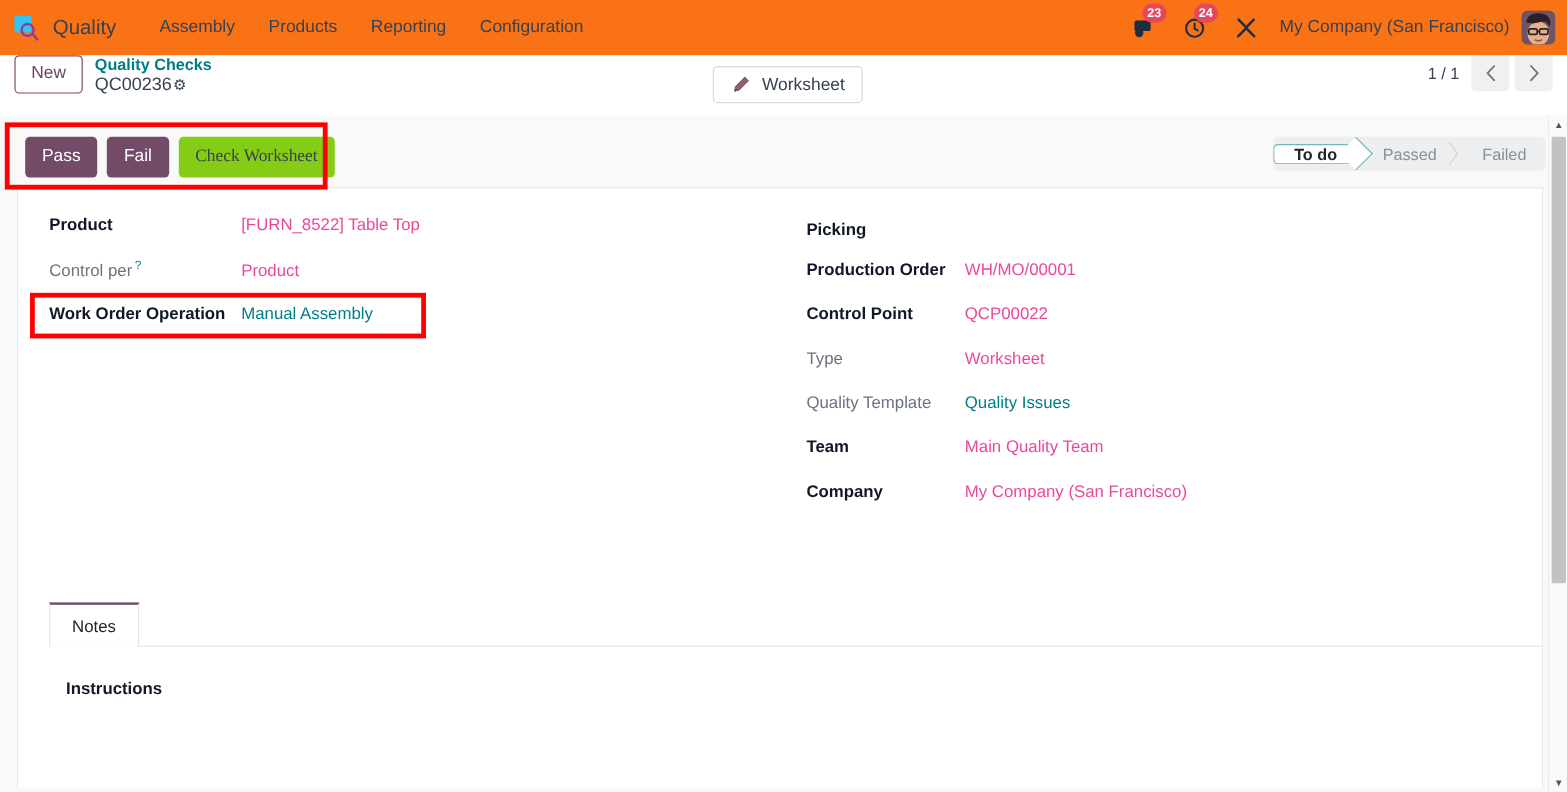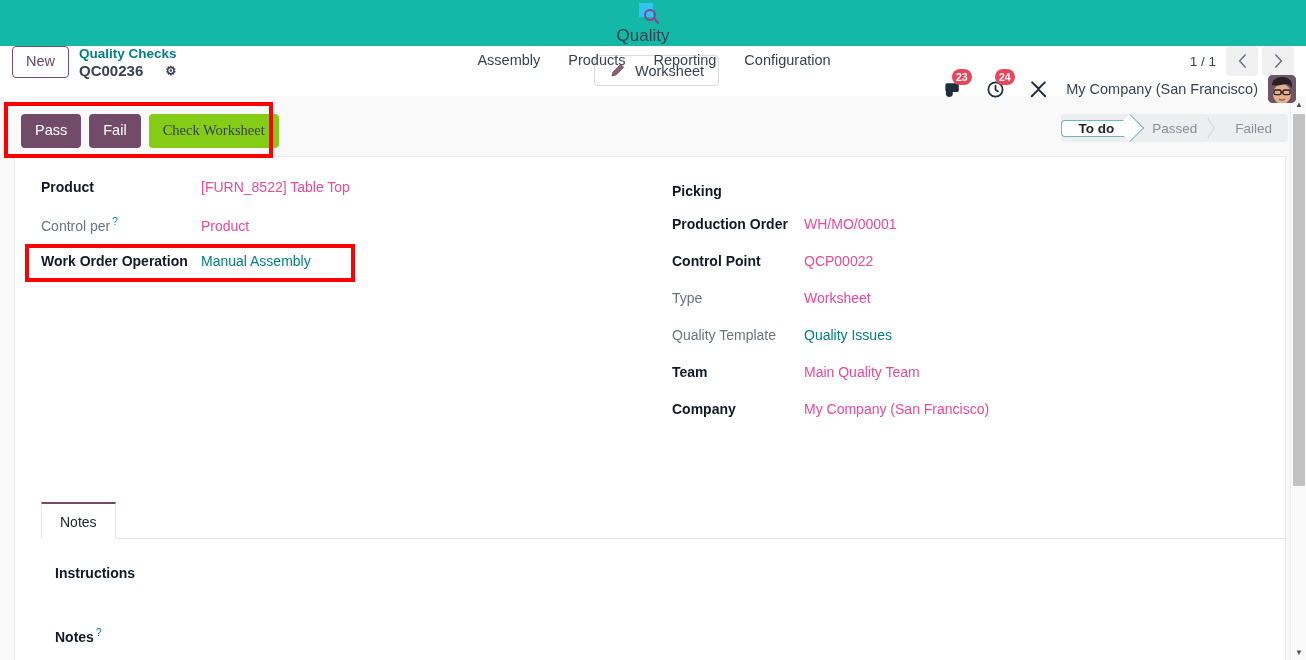--- a/index.html
+++ b/index.html
@@ -21,27 +21,26 @@
     height: 660px;
     overflow: hidden;
   }
 
   
   .navbar {
     position: absolute;
     top: 0; left: 0;
     width: 1306px;
     height: 46px;
-    background: #14b8a6;
+    background: #f97316;
     display: flex;
     align-items: center;
     padding-left: 10px;
     padding-right: 8px;
     z-index: 20;
-    flex-direction: column;
   }
 
   .app-logo {
     width: 26px;
     height: 26px;
     position: relative;
     margin-right: 8px;
     flex: none;
   }
   .app-logo .sq {
@@ -168,24 +167,23 @@
     display: block;
     color: #017e84;
     font-size: 13.5px;
     font-weight: bold;
     cursor: pointer;
     text-decoration: none;
   }
   .bc-current {
     display: flex;
     align-items: center;
-    gap: 22px;
+    gap: 1px;
     color: #374151;
     font-size: 15px;
-    font-weight: bold;
   }
   .gear-ico {
     font-size: 12.5px;
     color: #374151;
     cursor: pointer;
     line-height: 1;
   }
 
   .cp-center {
     position: absolute;
@@ -645,23 +643,20 @@
 
       </div>
     </div>
 
     <div class="notebook">
       <div class="nb-headers">
         <div class="nb-tab active">Notes</div>
       </div>
       <div class="nb-body">
         <div class="nb-heading">Instructions</div>
-        <div class="nb-heading">
-          <span>Notes</span><span class="q">?</span>
-        </div>
       </div>
     </div>
 
   </div>
 
   <div class="vscroll">
     <div class="vs-arrow">▲</div>
     <div class="vs-thumb"></div>
     <div class="vs-arrow bottom">▼</div>
   </div>

